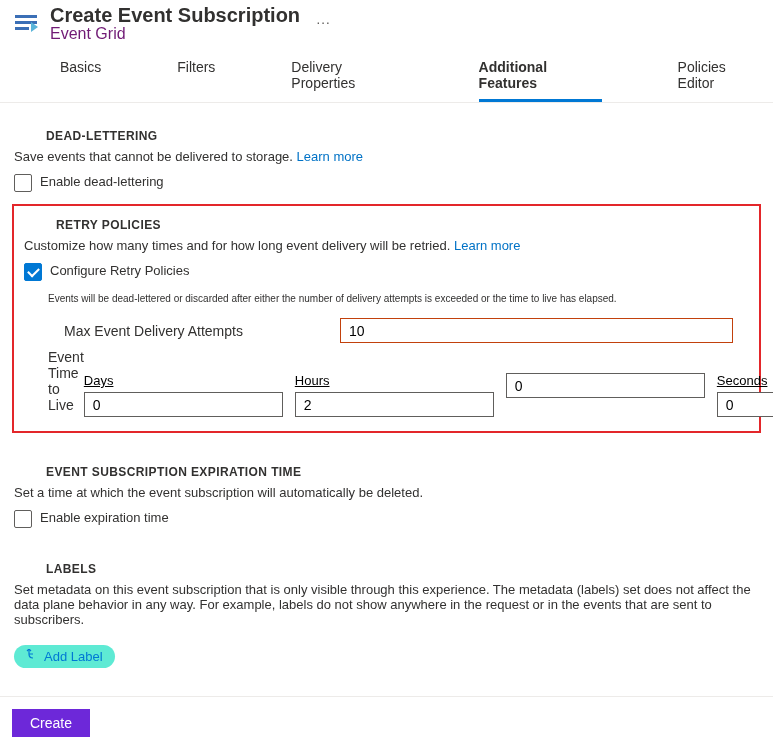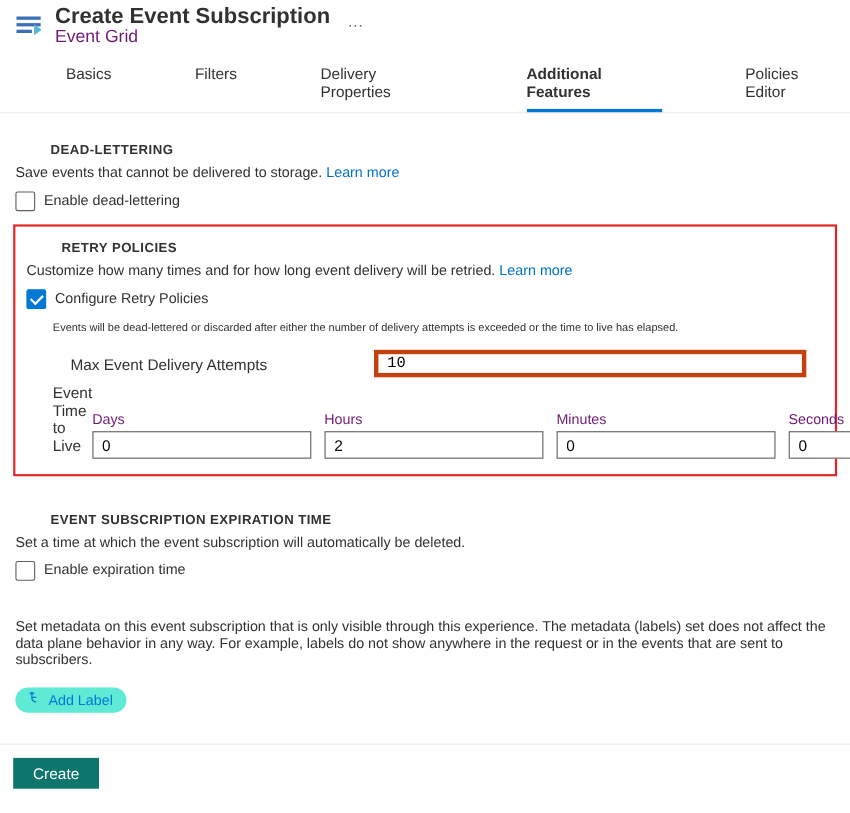--- a/index.html
+++ b/index.html
@@ -26,29 +26,29 @@
     .link { color:#0072c6; cursor:pointer; }
     .check-row { display:flex; align-items:flex-start; gap:8px; }
     .chk { width:18px; height:18px; border:1px solid #605e5c; border-radius:2px; display:inline-flex; align-items:center; justify-content:center; cursor:pointer; background:#fff; flex-shrink:0; }
     .chk.checked { background:#0078d4; border-color:#0078d4; }
     .chk.checked::after { content:""; width:5px; height:9px; border:solid #fff; border-width:0 2px 2px 0; transform:rotate(45deg) translate(-1px,-1px);}
     .retry-box { border:2px solid #e3262a; padding:12px 10px 14px 10px; margin-top:6px; }
     .hint { font-size:10px; color:#323130; margin:12px 0 14px 24px;}
     .form-row { display:flex; align-items:center; margin:6px 16px;}
     .label-col { width:300px; padding-left:24px; font-size:14px; color:#323130;}
     .field-col { flex:1; }
-    .field-col input.full { width:100%; height:25px; border:4px solid #c2410c; padding:2px 8px; font-size:14px; font-family:Liberation Mono, monospace;}
+    .field-col input.full { width:100%; height:25px; border:1px solid #c2410c; padding:2px 8px; font-size:14px; font-family:Liberation Sans, sans-serif;}
     .ttl-col { flex:1; display:flex; flex-direction:column;}
-    .ttl-label { font-size:13px; color:#701a75; margin-bottom:4px;}
+    .ttl-label { font-size:13px; color:#000000; margin-bottom:4px;text-decoration:underline;}
     .ttl-col input { height:25px; border:1px solid #605e5c; padding:2px 8px; font-size:14px; font-family:inherit;}
     .ttl-wrap { display:flex; align-items:flex-end; }
     .ttl-grid { flex:1; display:flex; gap:12px;}
     .add-label-btn { display:inline-flex; align-items:center; gap:6px; background:#5eead4; border-radius:14px; padding:4px 12px; color:#0078d4; cursor:pointer; font-size:13px; margin-top:8px; }
     .footer { border-top:1px solid #edebe9; padding:12px; margin-top:10px;}
-    .create-btn { background:#0f766e; color:#fff; border:none; padding:6px 18px; font-size:14px; cursor:pointer; font-family:inherit;}
+    .create-btn { background:#6d28d9; color:#fff; border:none; padding:6px 18px; font-size:14px; cursor:pointer; font-family:inherit;}
   </style>
 </head>
 <body>
 
 <div class="header">
   <span class="app-icon">
     <svg width="26" height="26" viewBox="0 0 26 26">
       <rect x="2" y="6" width="22" height="3" fill="#3b6fb6"></rect>
       <rect x="2" y="12" width="22" height="3" fill="#3b6fb6"></rect>
       <rect x="2" y="18" width="14" height="3" fill="#3b6fb6"></rect>
@@ -108,41 +108,41 @@
       <div class="ttl-grid">
         <div class="ttl-col">
           <span class="ttl-label">Days</span>
           <input type="text" value="0" style="">
         </div>
         <div class="ttl-col">
           <span class="ttl-label">Hours</span>
           <input type="text" value="2" style="">
         </div>
         <div class="ttl-col">
-          <span class="ttl-label">Minutes</span>
           <input type="text" value="0" style="">
         </div>
         <div class="ttl-col">
           <span class="ttl-label">Seconds</span>
           <input type="text" value="0" style="">
         </div>
       </div>
     </div>
   </div>
 
   <div class="section" style="margin-top:18px;">
     <div class="section-title">EVENT SUBSCRIPTION EXPIRATION TIME</div>
     <div class="desc">Set a time at which the event subscription will automatically be deleted.</div>
     <div class="check-row">
       <span class="chk"></span>
       <span>Enable expiration time</span>
     </div>
   </div>
 
   <div class="section" style="margin-top:14px;">
+    <div class="section-title">LABELS</div>
     <div class="desc">Set metadata on this event subscription that is only visible through this experience. The metadata (labels) set does not affect the data plane behavior in any way. For example, labels do not show anywhere in the request or in the events that are sent to subscribers.</div>
     <div class="add-label-btn">
       <span>
         <svg width="12" height="12" viewBox="0 0 12 12">
             <path d="M3 1 L3 5 L7 5 M3 5 Q3 9 7 9" stroke="#0078d4" stroke-width="1.2" fill="none"></path>
             <path d="M1 2 L3 0 L5 2" stroke="#0078d4" stroke-width="1.2" fill="none"></path>
           </svg>
       </span>
       <span>Add Label</span>
     </div>

